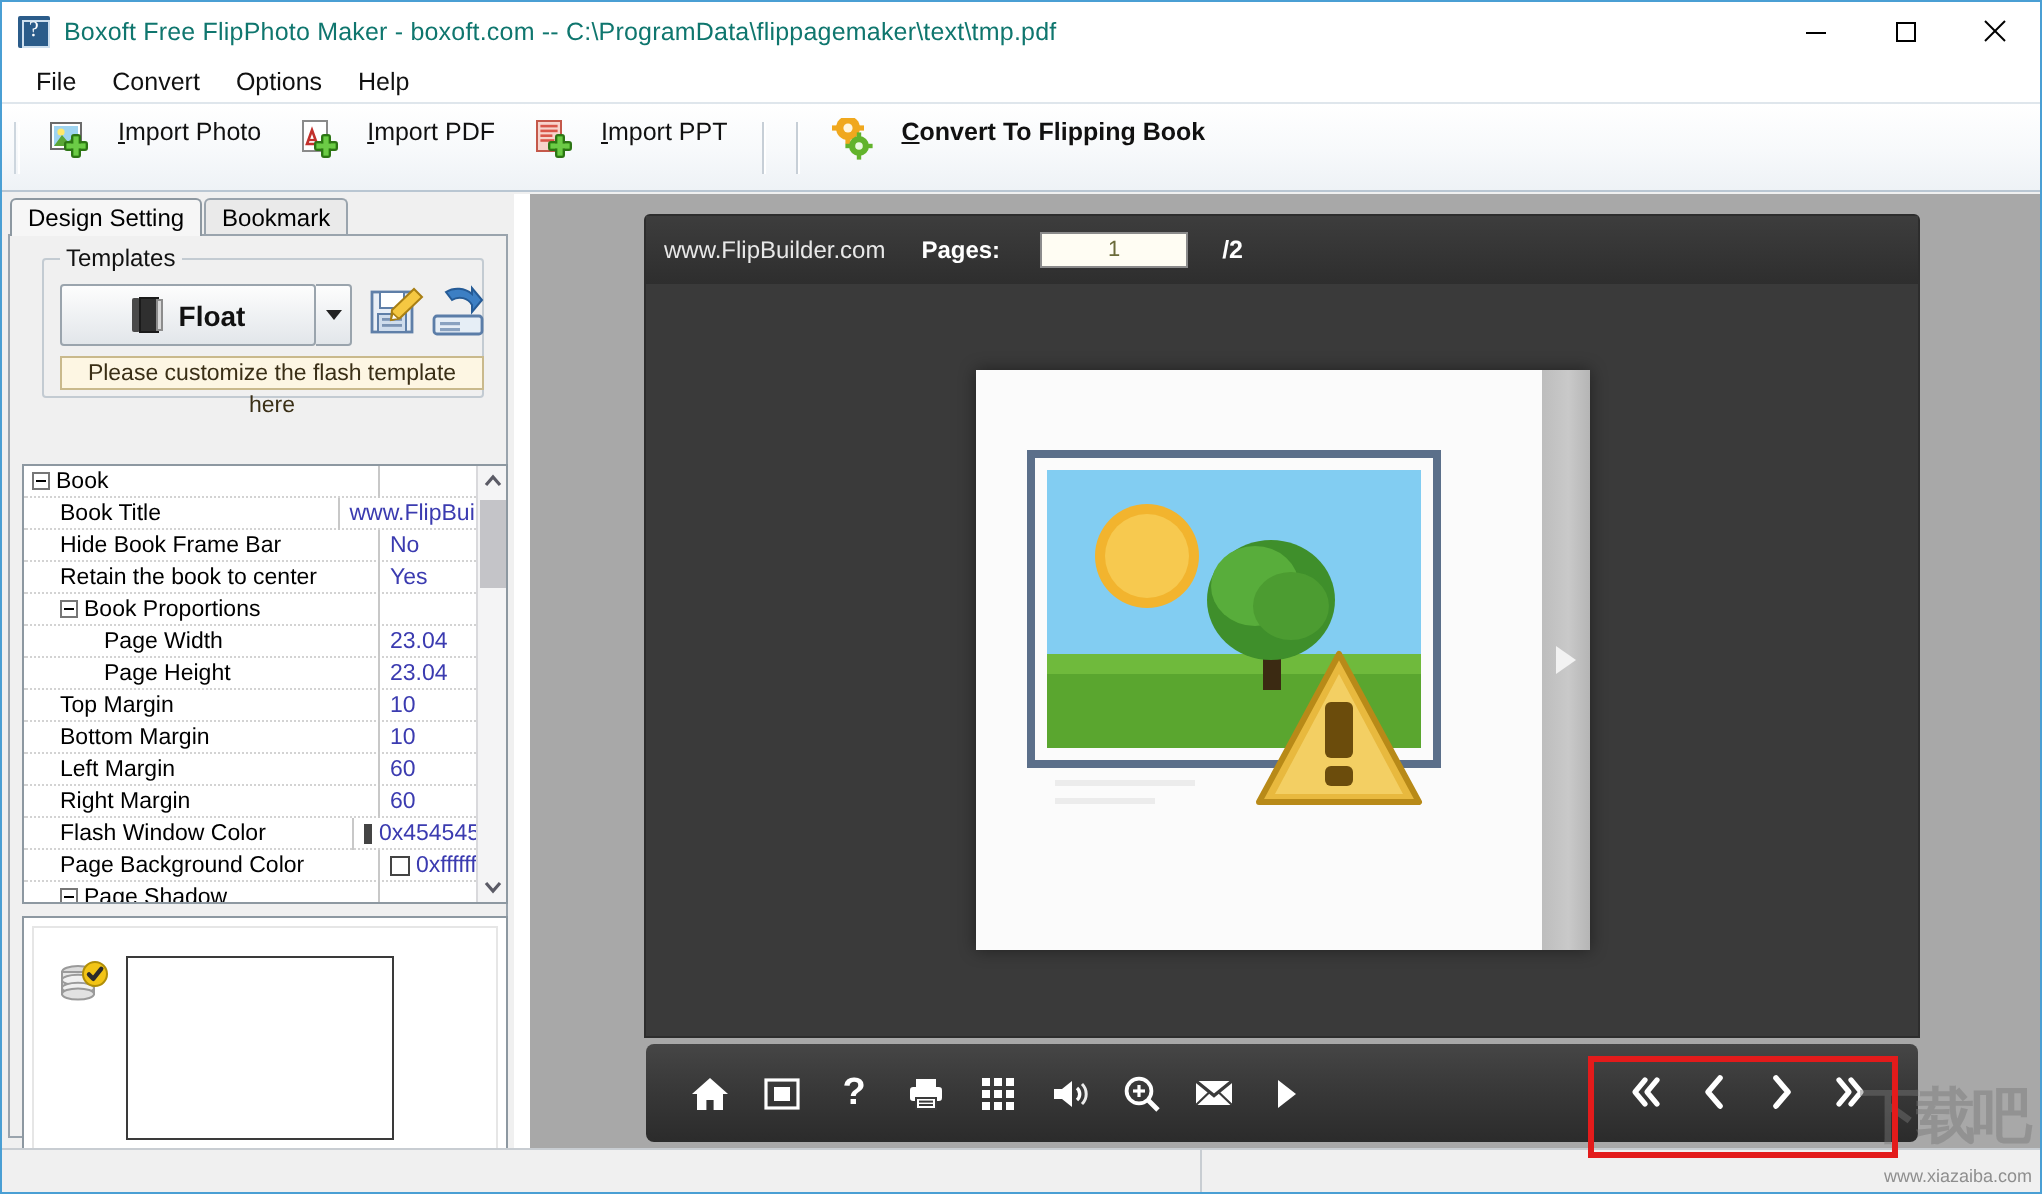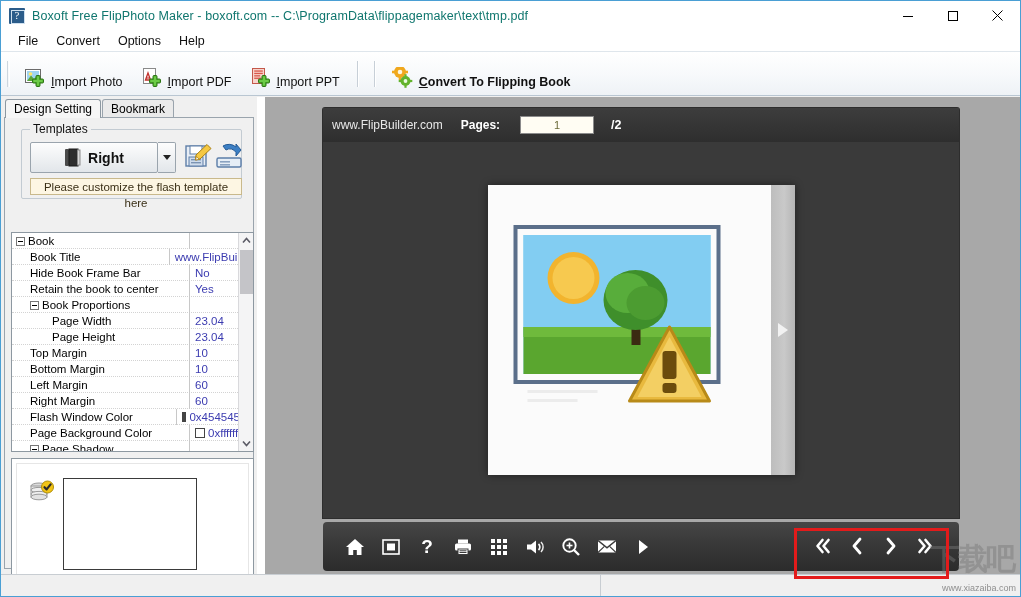--- a/index.html
+++ b/index.html
@@ -66,21 +66,21 @@
     background:linear-gradient(#ffffff 0%, #f7f9fb 55%, #eef2f6 100%);
     border-top:1px solid #dfe6ec;
     border-bottom:1px solid #b9c6d2;
     display:flex; align-items:center;
   }
   .grip {
     width:3px; height:26px; margin-left:6px; margin-right:5px;
     border-left:1px solid #cdd6de; border-right:1px solid #ffffff;
   }
   .tb-btn {
-    height:32px; display:flex; align-items:flex-end; gap:5px;
+    height:32px; display:flex; align-items:flex-start; gap:13px;
     padding:0 8px; white-space:nowrap; border:1px solid transparent;
     border-radius:3px;
   }
   .tb-label { font-size:12.5px; color:#111; }
   .tb-label.bold { font-weight:bold; }
   .tb-label u { text-decoration:underline; }
   .tb-sep {
     width:1px; height:26px; background:#c7cfd7; margin:0 8px;
     box-shadow:1px 0 0 #ffffff;
   }
@@ -419,21 +419,21 @@
 
         <div class="tmpl-combo">
           <span class="book-ico">
             <svg width="17" height="19" viewBox="0 0 17 19">
               <rect x="1" y="1" width="4" height="17" rx="1" fill="#4a4a4a"></rect>
               <rect x="5" y="1" width="9" height="17" fill="#2f2f2f"></rect>
               <rect x="5" y="1" width="9" height="17" fill="none" stroke="#1a1a1a"></rect>
               <rect x="13.5" y="2" width="2.5" height="15" fill="#d8d8d8" stroke="#8c8c8c"></rect>
             </svg>
           </span>
-          <span class="tmpl-name">Right</span>
+          <span class="tmpl-name">Float</span>
         </div>
 
         <div class="combo-arrow">
           <span class="caret"></span>
         </div>
 
         <div class="sq-btn" style="left:161px;">
           <svg width="30" height="30" viewBox="0 0 30 30">
             <rect x="3" y="5" width="20" height="20" fill="#e8eef6" stroke="#5f7fa8" stroke-width="1.4"></rect>
             <rect x="7" y="5" width="12" height="8" fill="#ffffff" stroke="#5f7fa8"></rect>

